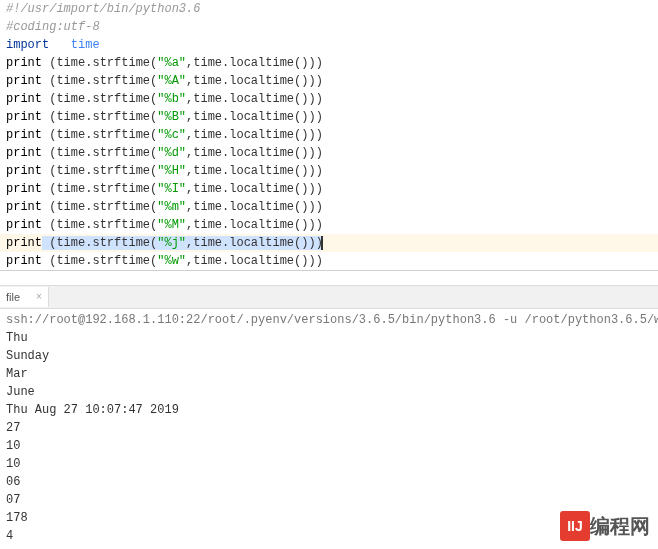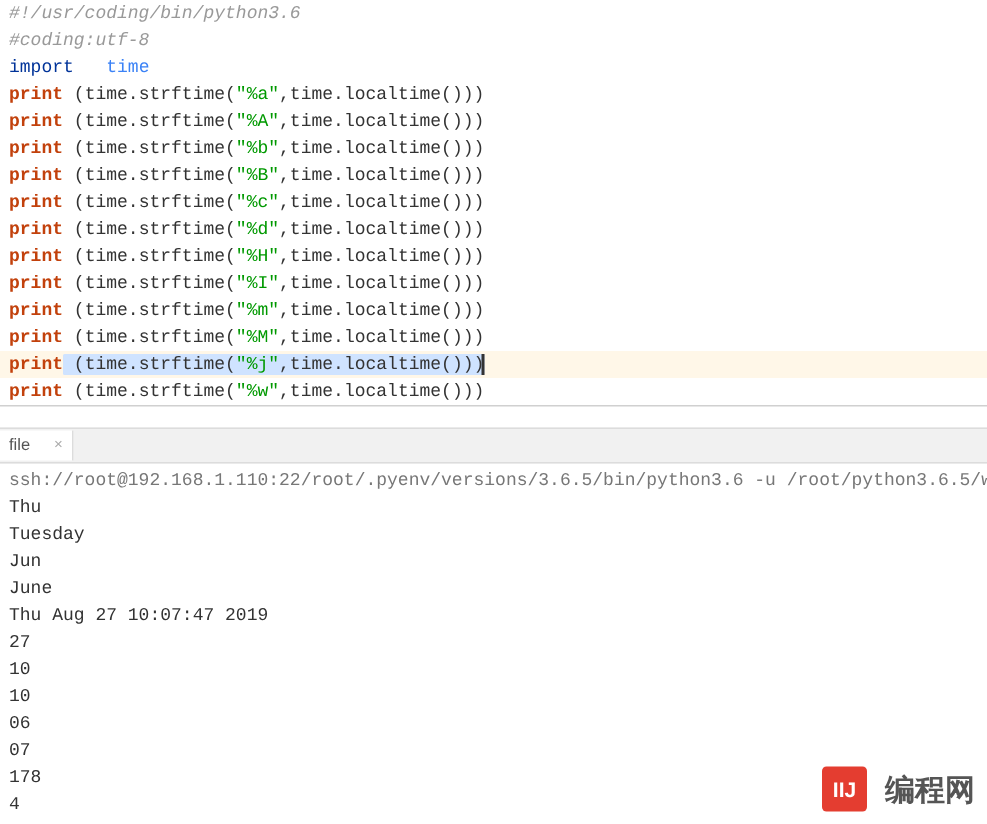--- a/index.html
+++ b/index.html
@@ -23,21 +23,21 @@
     line-height: 18px;
     padding: 0 6px;
     color: #333;
   }
   .code-line.highlight {
     background: #fff7e8;
     position: relative;
   }
   .comment { color: #999999; font-style: italic; }
   .kw { color: #003399; font-weight: normal; }
-  .fn { color: #c2410c; font-weight: bold; }
+  .fn { color: #000000; font-weight: normal; }
   .id { color: #3b82f6; }
   .str { color: #009900; }
   .p { color: #333; }
   .cursor {
     border-right: 2px solid #333;
     margin-left: -2px;
   }
   .sel {
     background: #cfe3ff;
     border-radius: 1px;
@@ -84,41 +84,41 @@
   .watermark {
     position: absolute;
     right: 8px;
     bottom: 8px;
     font-family: "Microsoft YaHei", Arial, sans-serif;
     font-size: 20px;
     font-weight: bold;
     color: #555;
     display: flex;
     align-items: center;
-    gap: 12px;
+    gap: 0;
   }
   .wm-logo {
     width: 30px;
     height: 30px;
     background: #e43d30;
     color: #fff;
     font-weight: bold;
     font-size: 14px;
     display: flex;
     align-items: center;
     justify-content: center;
     border-radius: 3px;
     font-family: Arial, sans-serif;
   }
 </style>
 </head>
 <body>
 
 <div class="editor-pane">
-  <div class="code-line"><span class="comment">#!/usr/coding/bin/python3.6</span></div>
+  <div class="code-line"><span class="comment">#!/usr/import/bin/python3.6</span></div>
   <div class="code-line"><span class="comment">#coding:utf-8</span></div>
   <div class="code-line"><span class="kw">import</span><span class="id">   time</span></div>
 
   <div class="code-line"><span class="fn">print</span><span class="p"> (time.strftime(</span><span class="str">"%a"</span><span class="p">,time.localtime()))</span></div>
   <div class="code-line"><span class="fn">print</span><span class="p"> (time.strftime(</span><span class="str">"%A"</span><span class="p">,time.localtime()))</span></div>
   <div class="code-line"><span class="fn">print</span><span class="p"> (time.strftime(</span><span class="str">"%b"</span><span class="p">,time.localtime()))</span></div>
   <div class="code-line"><span class="fn">print</span><span class="p"> (time.strftime(</span><span class="str">"%B"</span><span class="p">,time.localtime()))</span></div>
   <div class="code-line"><span class="fn">print</span><span class="p"> (time.strftime(</span><span class="str">"%c"</span><span class="p">,time.localtime()))</span></div>
   <div class="code-line"><span class="fn">print</span><span class="p"> (time.strftime(</span><span class="str">"%d"</span><span class="p">,time.localtime()))</span></div>
   <div class="code-line"><span class="fn">print</span><span class="p"> (time.strftime(</span><span class="str">"%H"</span><span class="p">,time.localtime()))</span></div>
@@ -134,22 +134,22 @@
 <div class="tabbar">
   <div class="tab">
     <span>file</span>
     <span class="close">×</span>
   </div>
 </div>
 
 <div class="output-pane">
   <div class="out-line cmd">ssh://root@192.168.1.110:22/root/.pyenv/versions/3.6.5/bin/python3.6 -u /root/python3.6.5/web/data/f</div>
   <div class="out-line">Thu</div>
-  <div class="out-line">Tuesday</div>
-  <div class="out-line">Jun</div>
+  <div class="out-line">Sunday</div>
+  <div class="out-line">Mar</div>
   <div class="out-line">June</div>
   <div class="out-line">Thu Aug 27 10:07:47 2019</div>
   <div class="out-line">27</div>
   <div class="out-line">10</div>
   <div class="out-line">10</div>
   <div class="out-line">06</div>
   <div class="out-line">07</div>
   <div class="out-line">178</div>
   <div class="out-line">4</div>
 </div>

